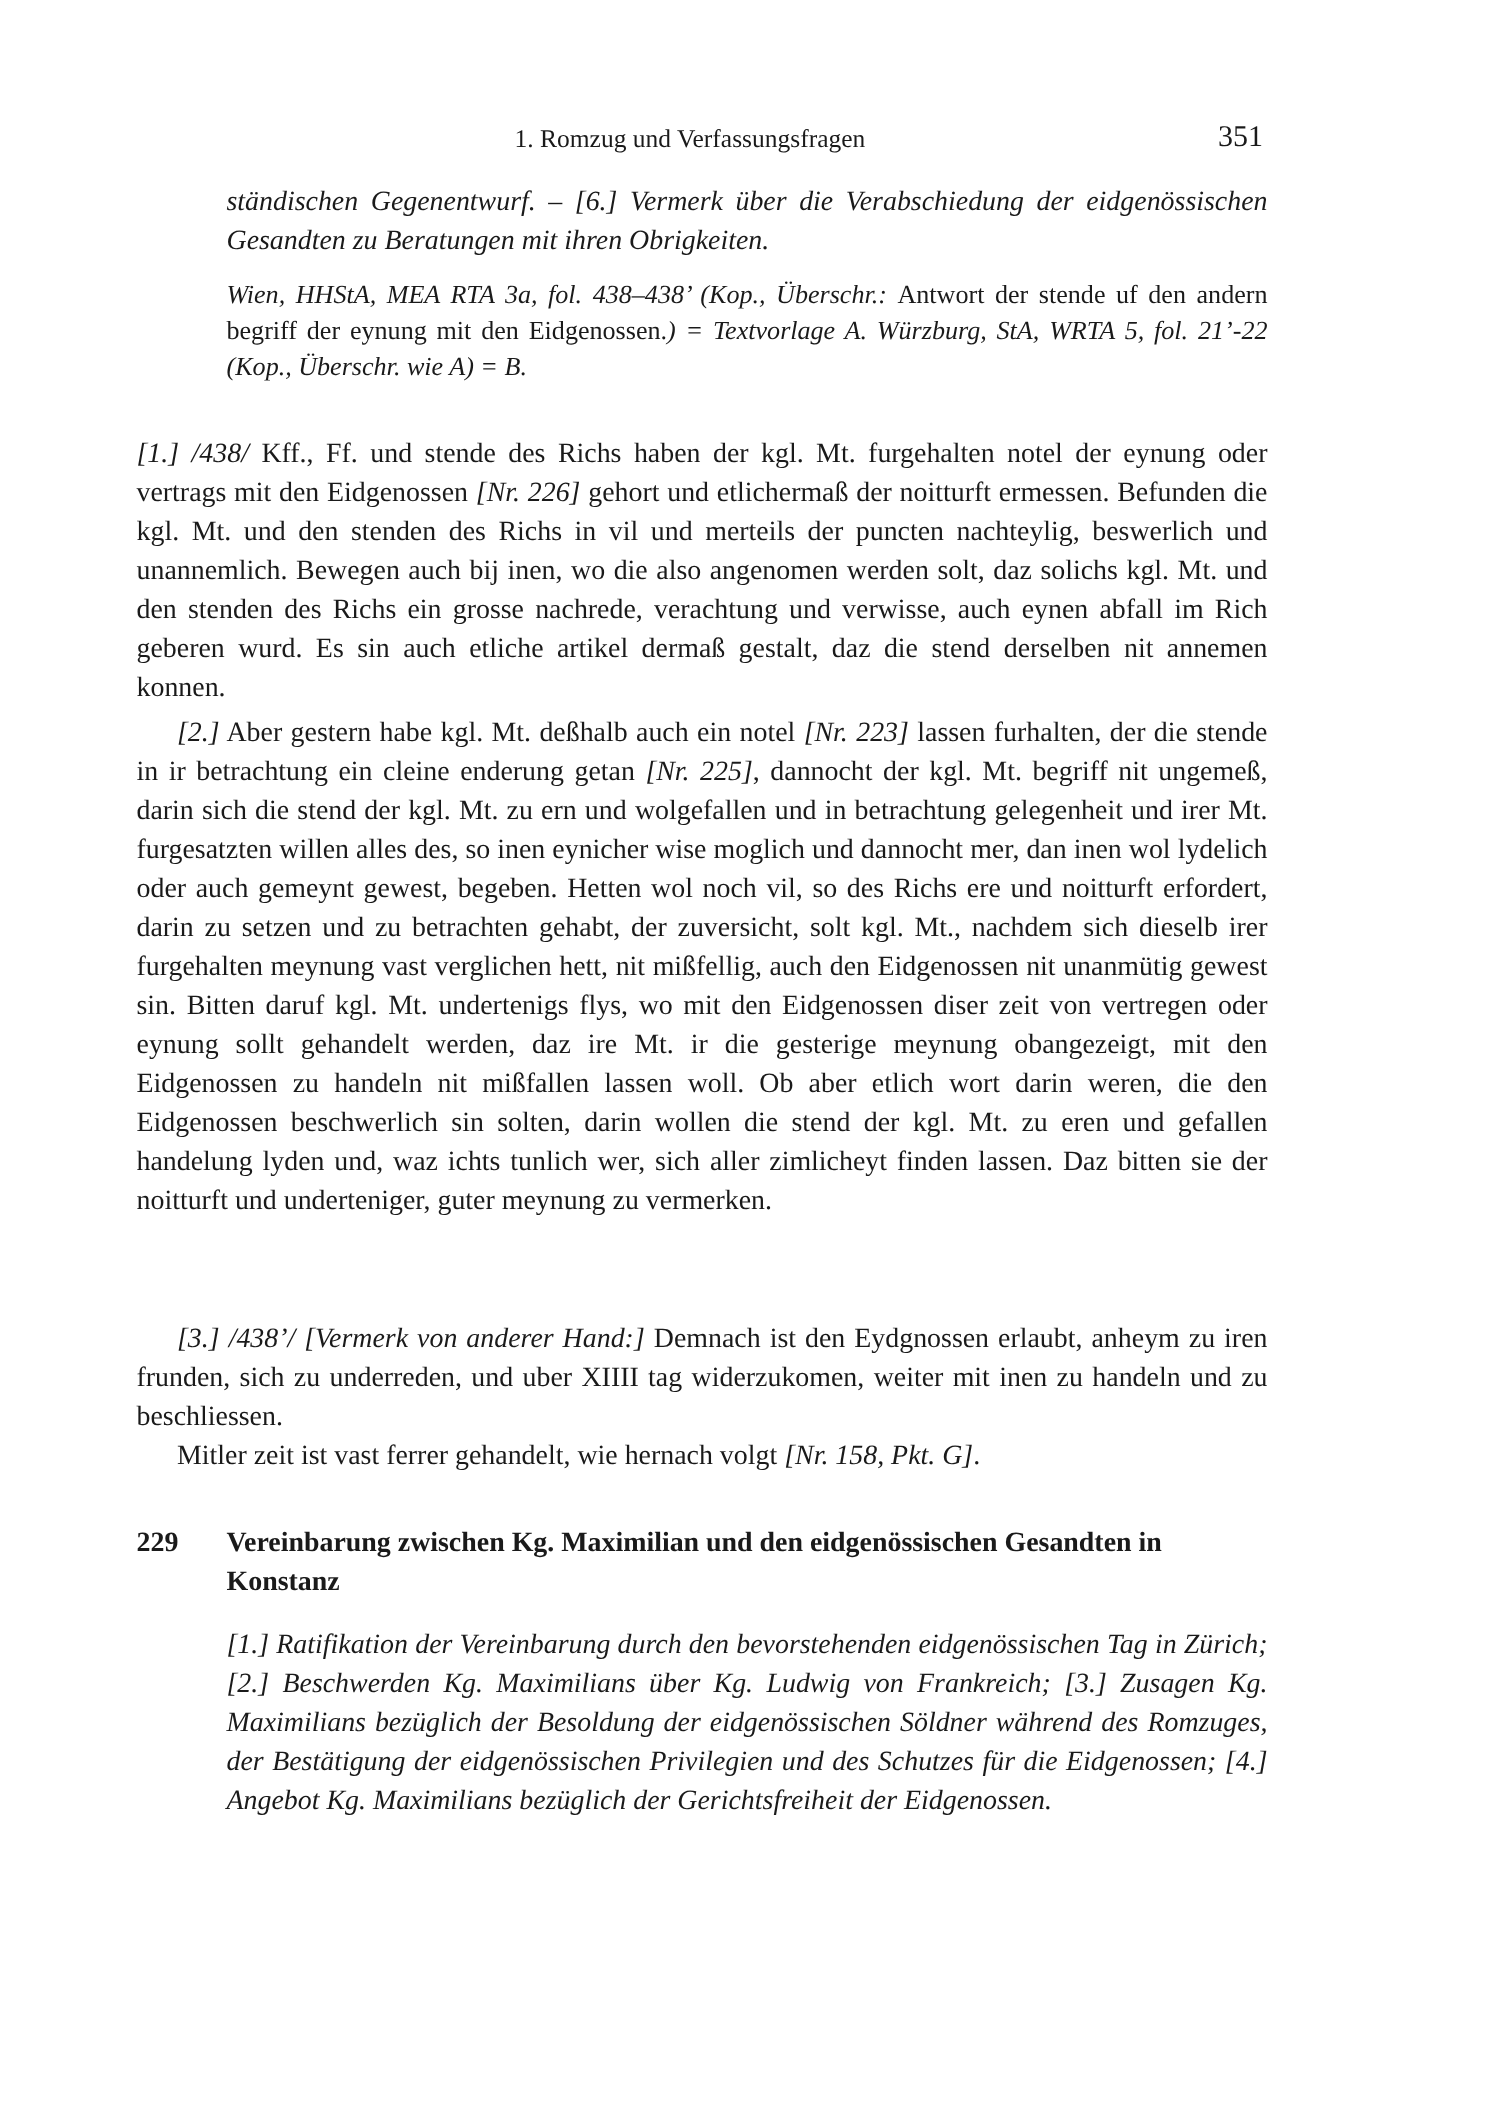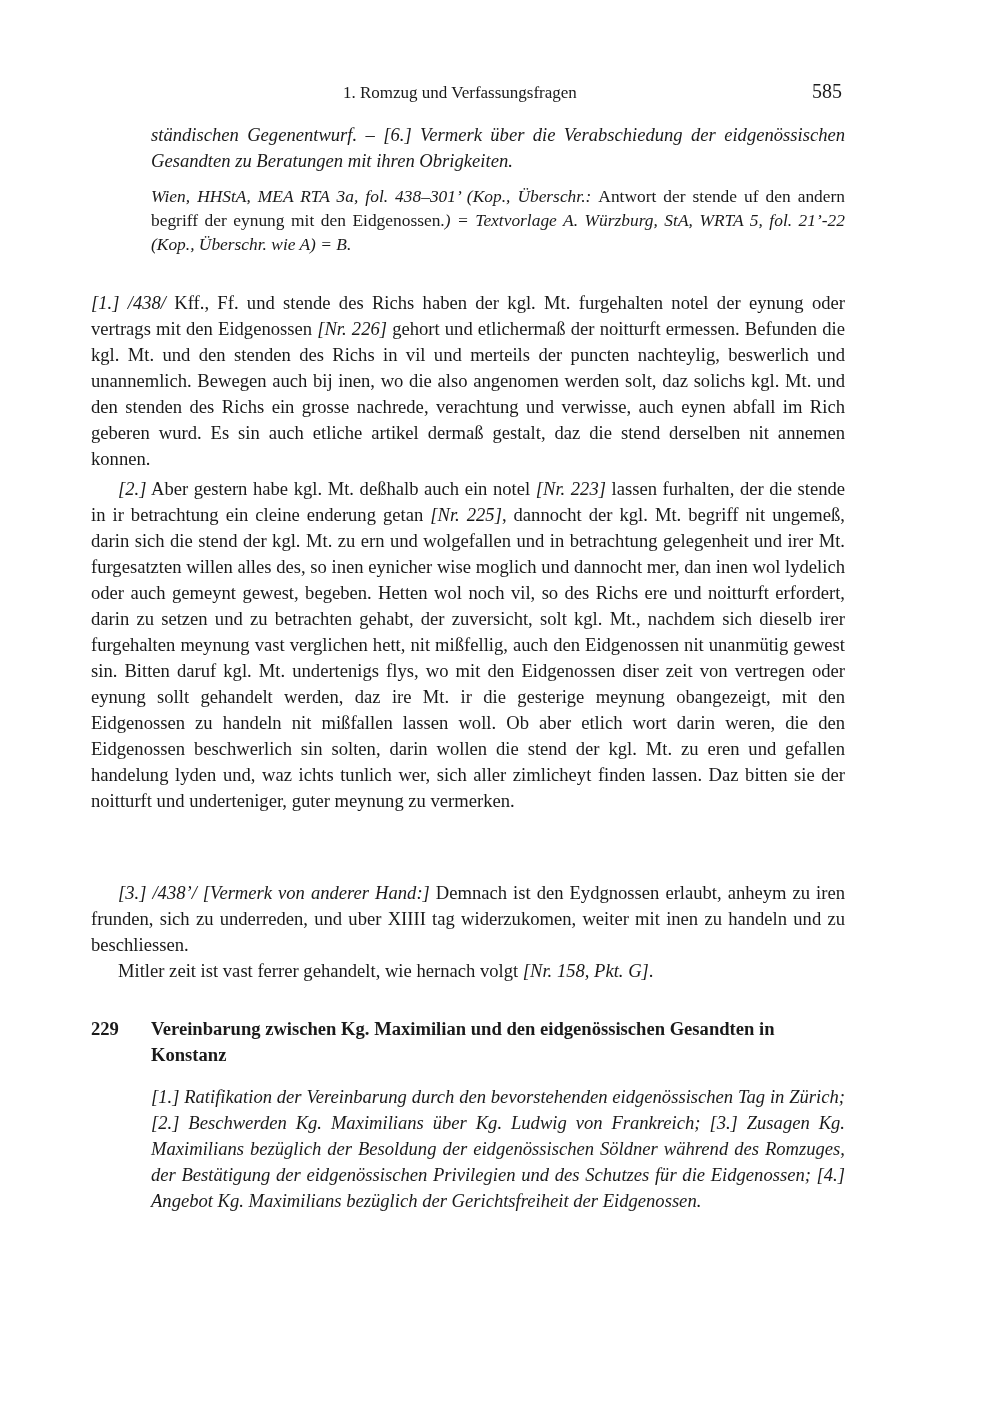--- a/index.html
+++ b/index.html
@@ -23,29 +23,29 @@
   .doc-heading { position: absolute; top: 1016px; left: 91px; width: 754px; font-size: 18.6px; line-height: 26px; font-weight: bold; }
   .doc-heading .num { position: absolute; left: 0; top: 0; }
   .doc-heading .title { position: absolute; left: 60px; width: 694px; }
   .summary2 { top: 1084px; font-style: italic; }
 </style>
 </head>
 <body>
 
 <div class="running-head">
   <span class="rh-title">1. Romzug und Verfassungsfragen</span>
-  <span class="rh-page">585</span>
+  <span class="rh-page">351</span>
 </div>
 
 <div class="block indented summary">
   <p>ständischen Gegenentwurf. – [6.] Vermerk über die Verabschiedung der eidgenössischen Gesandten zu Beratungen mit ihren Obrigkeiten.</p>
 </div>
 
 <div class="block indented meta">
-  <span class="line"><span class="it">Wien, HHStA, MEA RTA 3a, fol. 438–301’ (Kop., Überschr.: </span><span>Antwort der stende uf den andern begriff der eynung mit den Eidgenossen.</span><span class="it">) = Textvorlage A. Würzburg, StA, WRTA 5, fol. 21’-22 (Kop., Überschr. wie A) = B.</span></span>
+  <span class="line"><span class="it">Wien, HHStA, MEA RTA 3a, fol. 438–438’ (Kop., Überschr.: </span><span>Antwort der stende uf den andern begriff der eynung mit den Eidgenossen.</span><span class="it">) = Textvorlage A. Würzburg, StA, WRTA 5, fol. 21’-22 (Kop., Überschr. wie A) = B.</span></span>
 </div>
 
 <div class="block body1">
   <p><span class="it">[1.] /438/</span><span> Kff., Ff. und stende des Richs haben der kgl. Mt. furgehalten notel der eynung oder vertrags mit den Eidgenossen </span><span class="it">[Nr. 226]</span><span> gehort und etlichermaß der noitturft ermessen. Befunden die kgl. Mt. und den stenden des Richs in vil und merteils der puncten nachteylig, beswerlich und unannemlich. Bewegen auch bij inen, wo die also angenomen werden solt, daz solichs kgl. Mt. und den stenden des Richs ein grosse nachrede, verachtung und verwisse, auch eynen abfall im Rich geberen wurd. Es sin auch etliche artikel dermaß gestalt, daz die stend derselben nit annemen konnen.</span></p>
 </div>
 
 <div class="block body2">
   <p class="para-indent"><span class="it">[2.]</span><span> Aber gestern habe kgl. Mt. deßhalb auch ein notel </span><span class="it">[Nr. 223]</span><span> lassen furhalten, der die stende in ir betrachtung ein cleine enderung getan </span><span class="it">[Nr. 225]</span><span>, dannocht der kgl. Mt. begriff nit ungemeß, darin sich die stend der kgl. Mt. zu ern und wolgefallen und in betrachtung gelegenheit und irer Mt. furgesatzten willen alles des, so inen eynicher wise moglich und dannocht mer, dan inen wol lydelich oder auch gemeynt gewest, begeben. Hetten wol noch vil, so des Richs ere und noitturft erfordert, darin zu setzen und zu betrachten gehabt, der zuversicht, solt kgl. Mt., nachdem sich dieselb irer furgehalten meynung vast verglichen hett, nit mißfellig, auch den Eidgenossen nit unanmütig gewest sin. Bitten daruf kgl. Mt. undertenigs flys, wo mit den Eidgenossen diser zeit von vertregen oder eynung sollt gehandelt werden, daz ire Mt. ir die gesterige meynung obangezeigt, mit den Eidgenossen zu handeln nit mißfallen lassen woll. Ob aber etlich wort darin weren, die den Eidgenossen beschwerlich sin solten, darin wollen die stend der kgl. Mt. zu eren und gefallen handelung lyden und, waz ichts tunlich wer, sich aller zimlicheyt finden lassen. Daz bitten sie der noitturft und underteniger, guter meynung zu vermerken.</span></p>
 </div>
 

